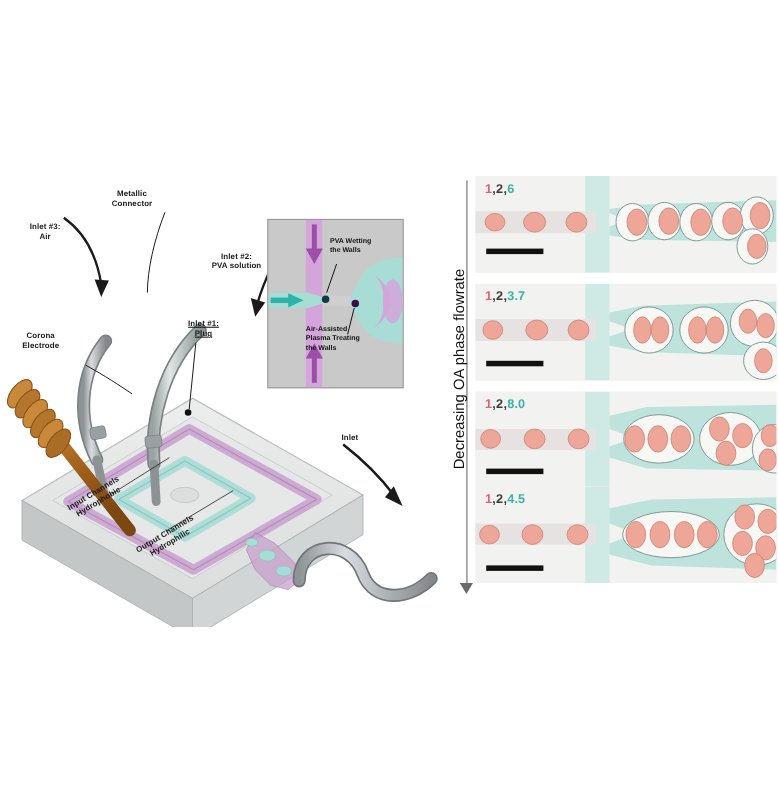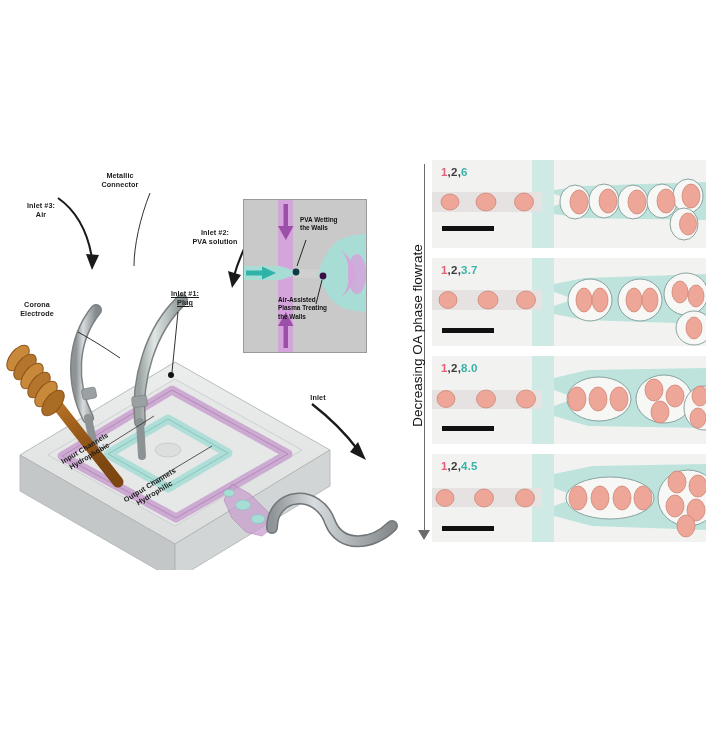--- a/index.html
+++ b/index.html
@@ -311,21 +311,21 @@
             <ellipse cx="268" cy="40" rx="8" ry="10"></ellipse>
             <ellipse cx="266" cy="62" rx="8" ry="10"></ellipse>
           </g>
         </svg>
         <div class="flabel">
           <span class="d1">1</span><span class="comma">,</span><span class="d2">2</span><span class="comma">,</span><span class="d3">8.0</span>
         </div>
         <div class="scalebar" style="top:70px;"></div>
       </div>
 
-      <div class="frame" style="top:294px;text-decoration:underline;">
+      <div class="frame" style="top:282px;text-decoration:underline;">
         <svg width="274" height="88" viewBox="0 0 274 88">
           <rect width="274" height="88" fill="#f2f3f1"></rect>
           <rect x="100" y="0" width="22" height="88" fill="#cfe9e4"></rect>
           <rect x="0" y="34" width="110" height="19" fill="#e6e2e2"></rect>
           <path d="M122,20 L160,12 L274,10 L274,76 L160,72 L122,62 Z" fill="#bee3dc"></path>
           <path d="M122,34 L146,43 L122,52 Z" fill="#f2f3f1"></path>
           <g fill="#eda697" stroke="#c9806f" stroke-width=".7">
             <ellipse cx="13" cy="44" rx="9" ry="8.5"></ellipse>
             <ellipse cx="52" cy="44" rx="9.5" ry="9"></ellipse>
             <ellipse cx="93" cy="44" rx="9.5" ry="9"></ellipse>

